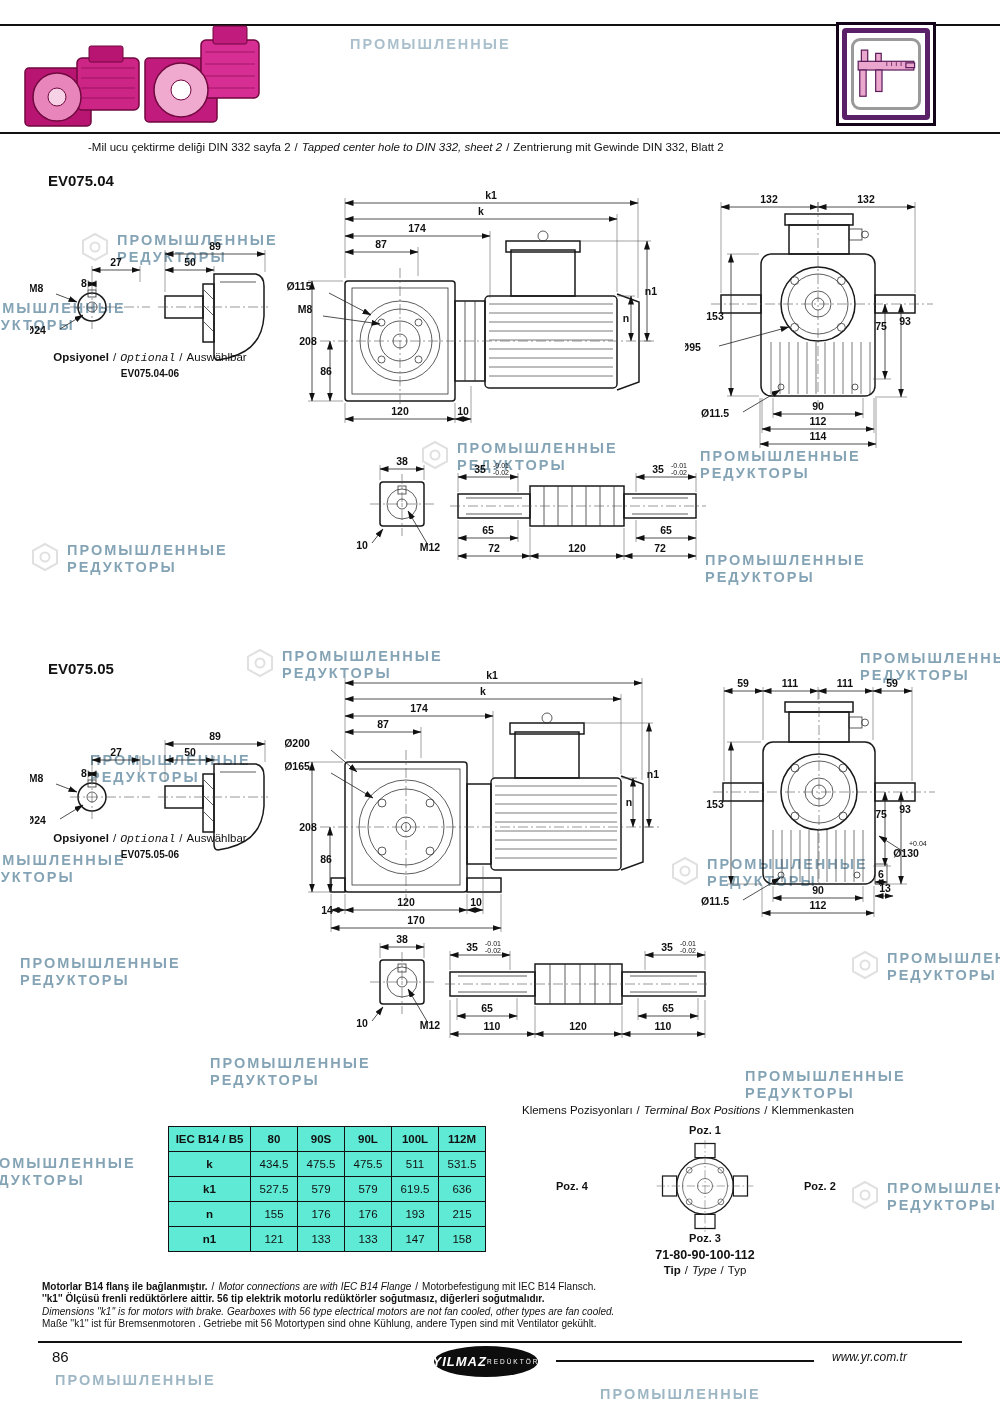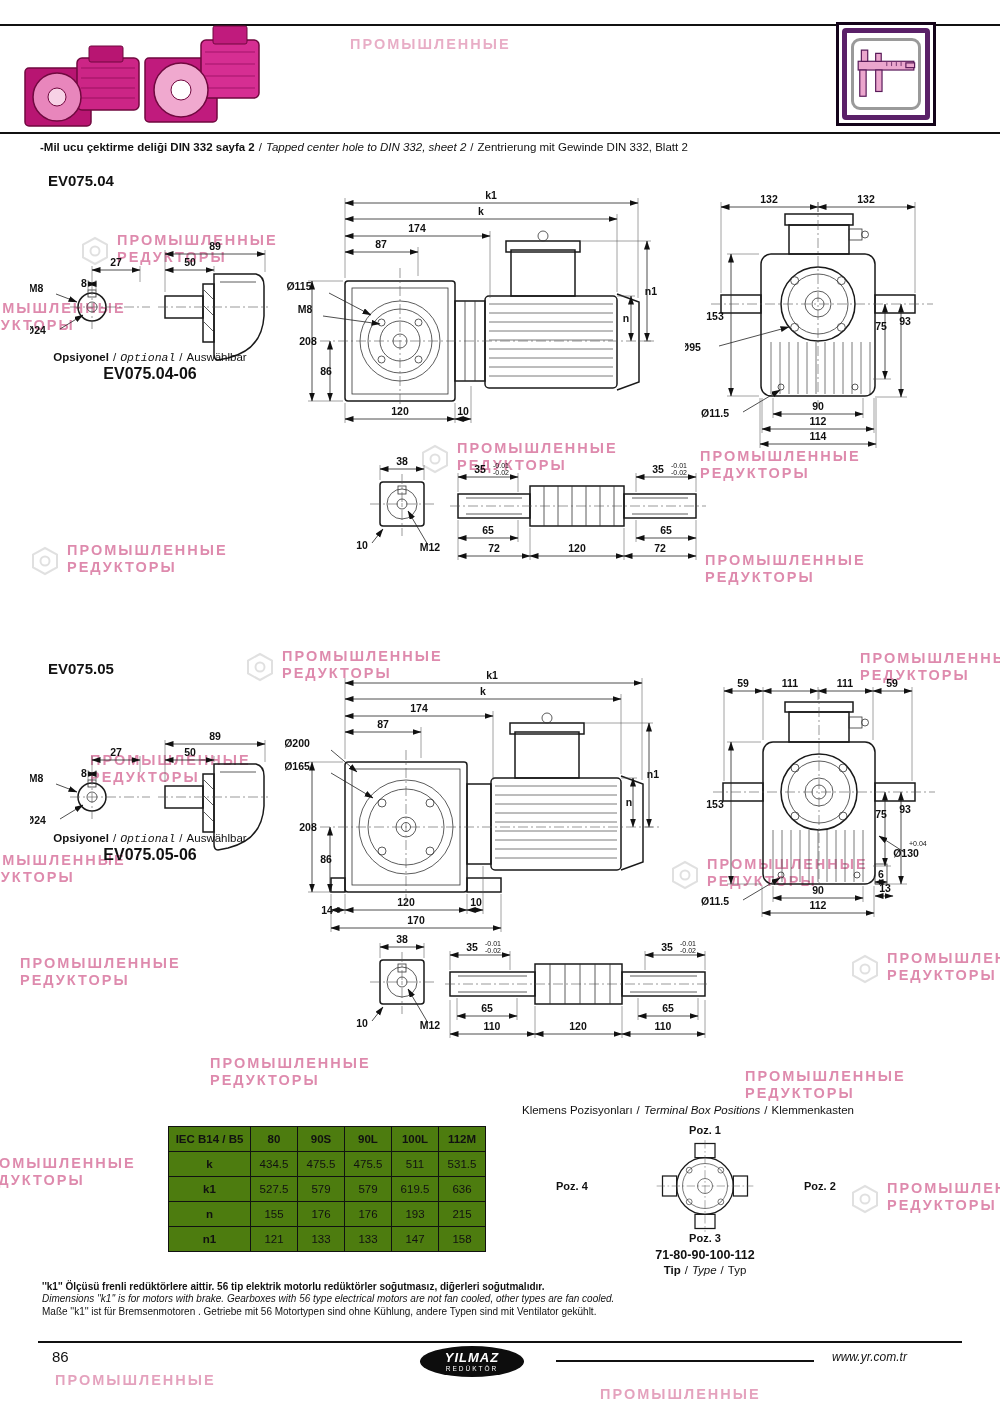--- a/index.html
+++ b/index.html
@@ -2,67 +2,67 @@
 <html><head>
 <meta charset="utf-8">
 <style>
   * { margin:0; padding:0; box-sizing:border-box; }
   html,body { background:#fff; }
   body { font-family:"Liberation Sans",sans-serif; color:#111; }
   .page { position:relative; width:1000px; height:1414px; background:#fff; overflow:hidden; }
   .abs { position:absolute; }
   .rule { position:absolute; background:#111; }
   
-  .wm { position:absolute; display:flex; align-items:flex-end; gap:7px; color:#be185d; opacity:.5; pointer-events:none; }
+  .wm { position:absolute; display:flex; align-items:flex-start; gap:7px; color:#0c4a6e; opacity:.5; pointer-events:none; }
   .wm .lines { font-weight:bold; font-size:14.5px; letter-spacing:2px; line-height:17px; white-space:nowrap; }
   
   .titles { position:absolute; left:255px; top:27px; width:470px; text-align:center; }
   .title-tr { font-size:21px; font-weight:bold; line-height:27px; }
   .title-en { font-size:18px; font-style:italic; line-height:25px; }
   .title-de { font-size:18px; line-height:25px; }
   .calbox { position:absolute; left:836px; top:22px; width:100px; height:104px; border:3px solid #14041a; background:#fff; padding:3px; }
   .calbox .inner { width:100%; height:100%; border:5px solid #5a2068; background:#fff; border-radius:4px; display:flex; align-items:center; justify-content:center; }
   .calbox .panel { width:70px; height:72px; border:3px solid #9a9a9a; border-radius:9px; display:flex; align-items:center; justify-content:center; }
   .noteline { position:absolute; left:40px; top:141px; font-size:11.5px; }
-  .noteline .b { font-weight:bold; } .noteline .i { font-style:italic; }
+  .noteline .b { font-weight:normal;margin-left:48px; } .noteline .i { font-style:italic; }
   .sepr { margin:0 4px; }
   .seccode { position:absolute; font-size:15px; font-weight:bold; }
   .optblock { position:absolute; left:30px; width:240px; text-align:center; font-size:11.5px; line-height:16px; }
   .optblock .b { font-weight:bold; } .optblock .i { font-style:italic;font-family:Liberation Mono, monospace; }
-  .optcode { font-weight:bold; font-size:16px; }
+  .optcode { font-weight:bold; font-size:10px; }
   
   svg text { font-family:"Liberation Sans",sans-serif; }
   text.dim { font-size:10.5px; font-weight:bold; fill:#111; text-anchor:middle; }
   text.dimsm { font-size:7px; fill:#111; text-anchor:start; }
   .as { text-anchor:start; } .ae { text-anchor:end; }
   .oline { fill:none; stroke:#1a1a1a; stroke-width:1.5; }
   .tline { fill:none; stroke:#333; stroke-width:0.8; }
   .fin { stroke:#333; stroke-width:0.65; }
   .xl { stroke:#555; stroke-width:0.55; }
   .cl { stroke:#555; stroke-width:0.6; stroke-dasharray:10 3 2 3; fill:none; }
   .dl { stroke:#222; stroke-width:0.8; marker-start:url(#as); marker-end:url(#ae); }
   .ld { stroke:#222; stroke-width:0.8; fill:none; marker-end:url(#ae); }
   
-  .dims { position:absolute; left:168px; top:1126px; border-collapse:collapse; font-size:11.5px; background:#4d7c0f; }
+  .dims { position:absolute; left:168px; top:1126px; border-collapse:collapse; font-size:11.5px; background:#5eead4; }
   .dims th,.dims td { border:1.6px solid #111; text-align:center; height:25px; }
   .dims th { font-weight:bold; }
   .dims .c0 { width:82px; } .dims .c { width:47px; }
   
   .ttl { position:absolute; left:522px; top:1104px; font-size:11.5px; }
   .ttl .b{font-weight:normal;} .ttl .i{font-style:italic;}
   .pozlbl { position:absolute; font-size:11px; font-weight:bold; }
   .series { position:absolute; left:600px; top:1248px; width:210px; text-align:center; font-weight:bold; font-size:12.5px; }
   .tipline { position:absolute; left:600px; top:1264px; width:210px; text-align:center; font-size:11.5px; }
   .tipline .b{font-weight:bold;} .tipline .i{font-style:italic;}
   
   .fnotes { position:absolute; left:42px; top:1281px; width:660px; font-size:10px; line-height:12.4px; }
   .fnotes .b{font-weight:bold;} .fnotes .i{font-style:italic;}
   
   .pagenum { position:absolute; left:52px; top:1348px; font-size:15px; }
-  .logo { position:absolute; left:420px; top:1346px; width:104px; height:31px; background:#0d0d0d; border-radius:50%; display:flex; flex-direction:column; align-items:center; justify-content:center; }
+  .logo { position:absolute; left:434px; top:1346px; width:104px; height:31px; background:#0d0d0d; border-radius:50%; display:flex; flex-direction:row; align-items:center; justify-content:center; }
   .logo-main { color:#fff; font-weight:bold; font-style:italic; font-size:13px; letter-spacing:1px; line-height:14px; }
   .logo-sub { color:#fff; font-size:6.5px; letter-spacing:2px; line-height:8px; }
   .url { position:absolute; left:832px; top:1350px; font-size:12px; font-weight:normal; font-style:italic; }
 </style>
 </head>
 <body>
 
 <svg width="0" height="0" style="position:absolute">
   <defs>
     <marker id="ae" markerWidth="9" markerHeight="7" refX="8.5" refY="3" orient="auto" markerUnits="userSpaceOnUse">
@@ -860,20 +860,21 @@
       <line class="cl" x1="60" y1="0" x2="60" y2="110"></line>
         <line class="cl" x1="2" y1="55" x2="118" y2="55"></line>
     </g>
   </svg>
   <div class="series">71-80-90-100-112</div>
   <div class="tipline">
     <span class="b">Tip</span><span class="sepr">/</span><span class="i">Type</span><span class="sepr">/</span><span>Typ</span>
   </div>
 
   <div class="fnotes">
+    <div><span class="b">Motorlar B14 flanş ile bağlanmıştır.</span><span class="sepr">/</span><span class="i">Motor connections are with IEC B14 Flange</span><span class="sepr">/</span><span>Motorbefestigung mit IEC B14 Flansch.</span></div>
     <div class="b">''k1'' Ölçüsü frenli redüktörlere aittir. 56 tip elektrik motorlu redüktörler soğutmasız, diğerleri soğutmalıdır.</div>
     <div class="i">Dimensions ''k1'' is for motors with brake. Gearboxes with 56 type electrical motors are not fan cooled, other types are fan cooled.</div>
     <div>Maße ''k1'' ist für Bremsenmotoren . Getriebe mit 56 Motortypen sind ohne Kühlung, andere Typen sind mit Ventilator gekühlt.</div>
   </div>
 
   <div class="rule" style="left:38px;top:1341px;width:924px;height:2px"></div>
   <div class="pagenum">86</div>
   <div class="logo">
     <div class="logo-main">YILMAZ</div>
     <div class="logo-sub">REDÜKTÖR</div>

